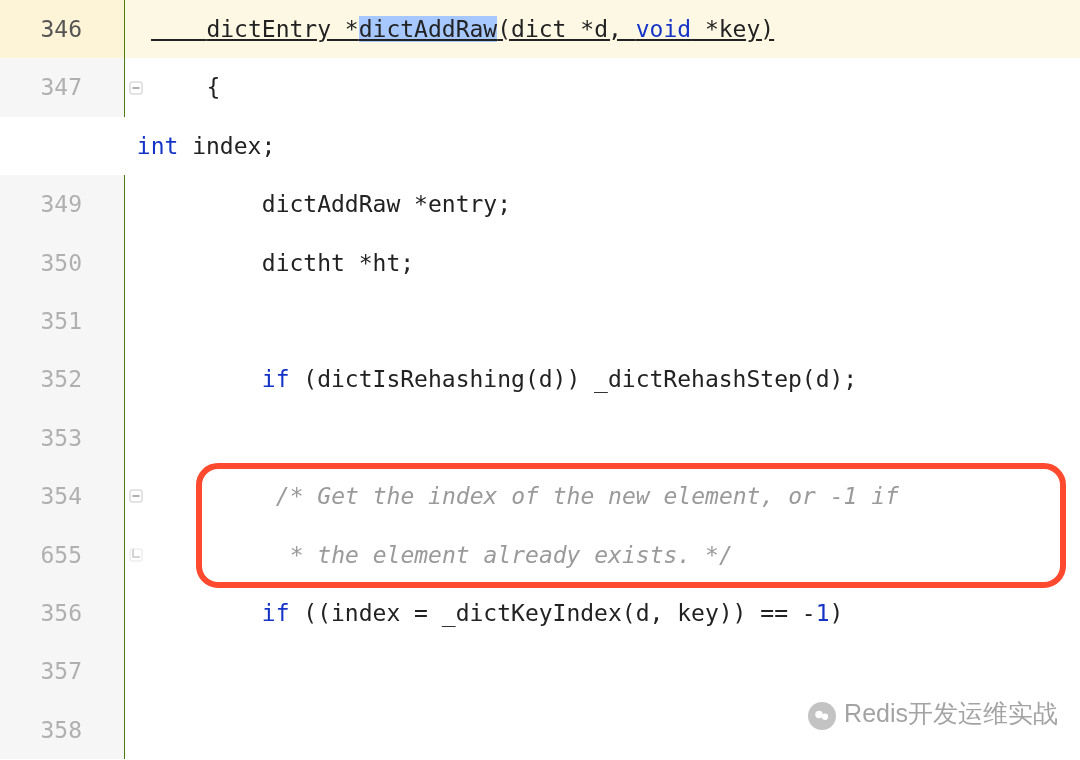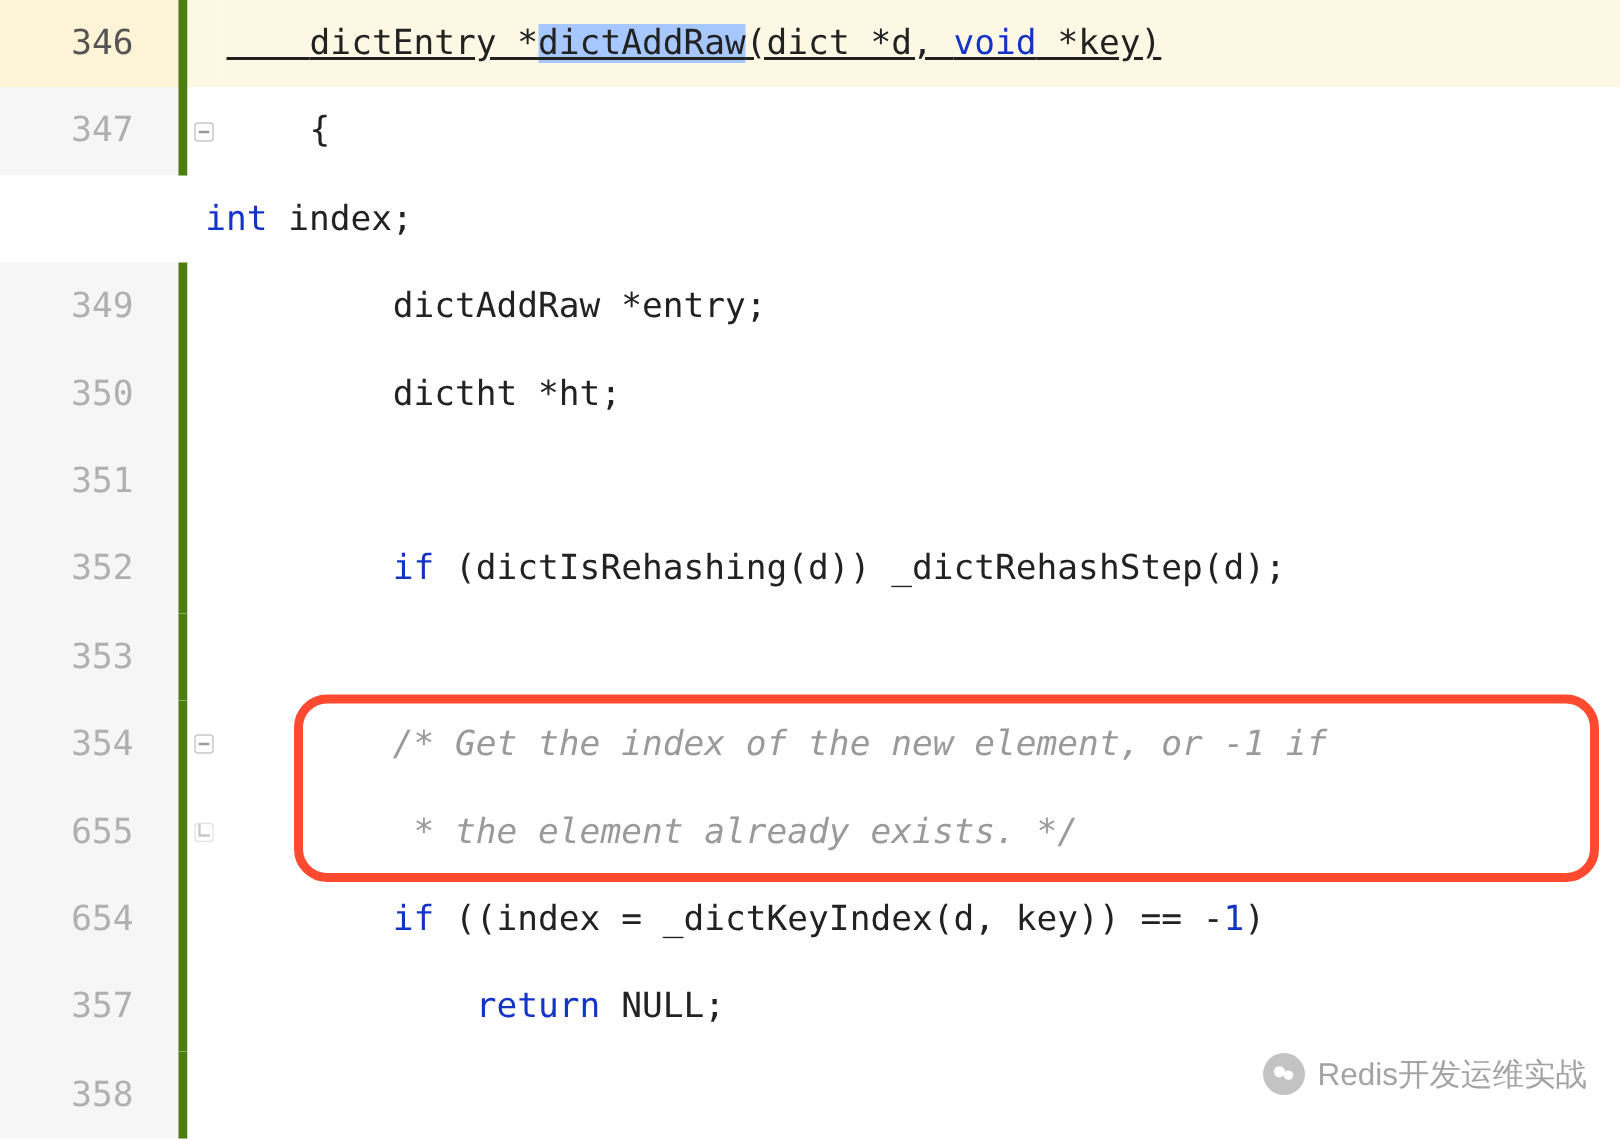--- a/index.html
+++ b/index.html
@@ -16,24 +16,24 @@
   .line {
     display: flex;
     align-items: center;
     height: 58.4px;
     white-space: pre;
   }
   .gutter {
     width: 125px;
     min-width: 125px;
     text-align: right;
-    padding-right: 30px;
+    padding-right: 42px;
     color: #b0b0b0;
     background: #f6f6f6;
-    border-right: 6px solid #4d7c0f;
+    border-right: 1px solid #4d7c0f;
     height: 100%;
     line-height: 58.4px;
     position: relative;
   }
   .line.current .gutter { background: #fdf3d6; color: #555; }
   .fold-col {
     width: 22px;
     min-width: 22px;
     height: 100%;
     background: #ffffff;
@@ -44,21 +44,21 @@
   }
   .code {
     padding-left: 4px;
     height: 100%;
     line-height: 58.4px;
     color: #222;
     flex: 1;
   }
   .line.current .code, .line.current .fold-col { background: #fdf8e3; text-decoration: underline; }
   .kw { color: #1434c7; }      
-  .cm { color: #9a9a9a; font-style: italic; } 
+  .cm { color: #9a9a9a; font-style: italic; margin-left: 14px; } 
   .sel { background: #a6c8ff; }
   .highlight-box {
     position: absolute;
     border: 6px solid #ff4a2f;
     border-radius: 22px;
     pointer-events: none;
   }
   .fold-icon {
     width: 14px;
     height: 14px;
@@ -66,21 +66,21 @@
   }
   .watermark {
     position: absolute;
     right: 22px;
     bottom: 30px;
     display: flex;
     align-items: flex-end;
     gap: 8px;
     color: #9a9a9a;
     font-family: sans-serif;
-    font-size: 21px;
+    font-size: 25px;
     opacity: 0.9;
   }
   .wm-icon {
     width: 28px; height: 28px;
     border-radius: 50%;
     background: #bdbdbd;
     display:flex; align-items:center; justify-content:center;
   }
 </style>
 </head>
@@ -99,22 +99,22 @@
     <div class="line"><div class="gutter">352</div><div class="fold-col"></div><div class="code"><span>        </span><span class="kw">if</span><span> (dictIsRehashing(d)) _dictRehashStep(d);</span></div></div>
     <div class="line"><div class="gutter">353</div><div class="fold-col"></div><div class="code"><span></span></div></div>
     <div class="line"><div class="gutter">354</div><div class="fold-col"><svg class="fold-icon" viewBox="0 0 14 14">
           <rect x="1" y="1" width="12" height="12" rx="2" fill="#fff" stroke="#c8c8c8"></rect>
           <line x1="3.5" y1="7" x2="10.5" y2="7" stroke="#9a9a9a" stroke-width="1.6"></line>
         </svg></div><div class="code"><span>        </span><span class="cm">/* Get the index of the new element, or -1 if</span></div></div>
     <div class="line"><div class="gutter">655</div><div class="fold-col"><svg class="fold-icon" viewBox="0 0 14 14">
           <path d="M4 1 L4 9 L11 9" fill="none" stroke="#c8c8c8" stroke-width="1.6"></path>
           <rect x="1" y="1" width="12" height="12" rx="2" fill="none" stroke="#e4e4e4"></rect>
         </svg></div><div class="code"><span>        </span><span class="cm"> * the element already exists. */</span></div></div>
-    <div class="line"><div class="gutter">654</div><div class="fold-col"></div><div class="code"><span>        </span><span class="kw">if</span><span> ((index = _dictKeyIndex(d, key)) == -</span><span class="kw">1</span><span>)</span></div></div>
-    <div class="line"><div class="gutter">357</div><div class="fold-col"></div><div class="code"><span>            </span><span class="kw">return</span><span> NULL;</span></div></div>
+    <div class="line"><div class="gutter">356</div><div class="fold-col"></div><div class="code"><span>        </span><span class="kw">if</span><span> ((index = _dictKeyIndex(d, key)) == -</span><span class="kw">1</span><span>)</span></div></div>
+    <div class="line"><div class="gutter">357</div><div class="fold-col"></div></div>
     <div class="line"><div class="gutter">358</div><div class="fold-col"></div><div class="code"><span></span></div></div>
   </div>
 
 <div class="highlight-box" style="top: 463.2px; left: 196px; width: 870px; height: 124.8px;"></div>
 
 <div class="watermark">
   <span class="wm-icon">
     <svg viewBox="0 0 24 24" width="18" height="18" fill="#fff">
       <circle cx="8" cy="10" r="5"></circle>
         <circle cx="16" cy="13" r="4.2"></circle>

